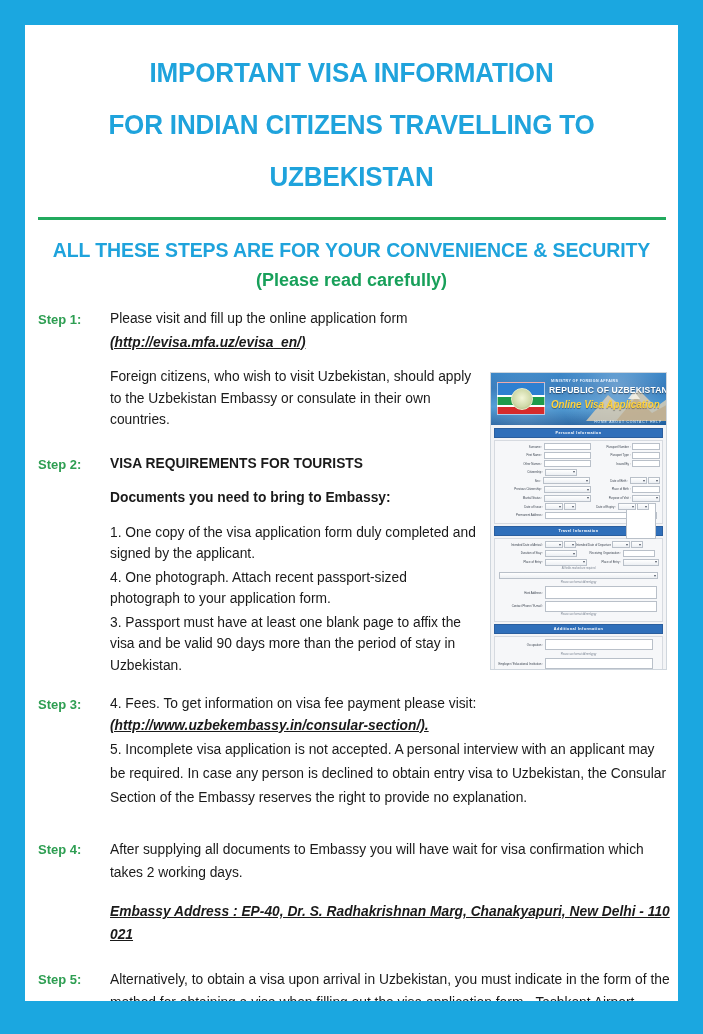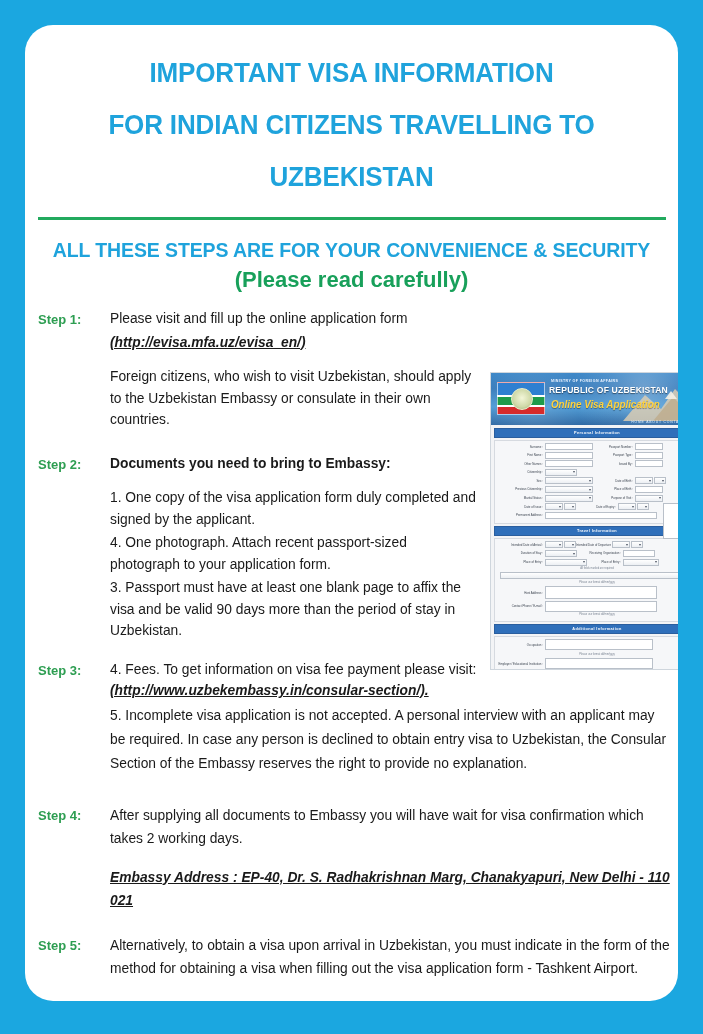--- a/index.html
+++ b/index.html
@@ -20,21 +20,20 @@
   }
   #sheet {
     position: absolute;
     left: 25px;
     top: 25px;
     width: 653px;
     height: 976px;
     background: #ffffff;
     box-sizing: border-box;
     overflow: hidden;
-    border-radius: 28px;
   }
 
   
   .title-block {
     padding-top: 22px;
     text-align: center;
   }
   .title-line {
     color: #1FA3DC;
     font-family: "Liberation Sans", sans-serif;
@@ -62,21 +61,21 @@
     font-weight: bold;
     font-size: 20.5px;
     letter-spacing: -0.1px;
     line-height: 26px;
     white-space: nowrap;
     transform: scaleX(0.95);
   }
   .subtitle-sub {
     color: #18A05A;
     font-weight: bold;
-    font-size: 22px;
+    font-size: 18px;
     line-height: 28px;
     margin-top: 3px;
   }
 
   
   .steps {
     position: relative;
     margin-top: 14px;
     padding-left: 13px;
     padding-right: 8px;
@@ -121,21 +120,21 @@
   .step2 { margin-top: 22px; }
   .step3 { margin-top: 17px; }
   .step4 { margin-top: 28px; }
   .step5 { margin-top: 22px; }
 
   
   #form-shot {
     position: absolute;
     left: 465px;
     top: 347px;
-    width: 214px;
+    width: 177px;
     height: 298px;
     background: #ffffff;
     border: 1px solid #cfd6dd;
     box-sizing: border-box;
     overflow: hidden;
     font-family: "Liberation Sans", sans-serif;
   }
   .fs-banner {
     position: relative;
     height: 52px;
@@ -457,20 +456,21 @@
         <div class="step-body narrow">
           <p>Please visit and fill up the online application form</p>
           <p class="bi tight">(http://evisa.mfa.uz/evisa_en/)</p>
           <p>Foreign citizens, who wish to visit Uzbekistan, should apply to the Uzbekistan Embassy or consulate in their own countries.</p>
         </div>
       </div>
 
       <div class="step step2">
         <div class="step-label">Step 2:</div>
         <div class="step-body narrow">
+          <p class="heading-line">VISA REQUIREMENTS FOR TOURISTS</p>
           <p class="heading-line">Documents you need to bring to Embassy:</p>
           <p>1.   One copy of the visa application form duly completed and signed by the applicant.</p>
           <p class="tight">4.   One photograph. Attach recent passport-sized photograph to your application form.</p>
           <p class="tight">3.   Passport must have at least one blank page to affix the visa and be valid 90 days more than the period of stay in Uzbekistan.</p>
         </div>
       </div>
 
       <div class="step step3">
         <div class="step-label">Step 3:</div>
         <div class="step-body">

